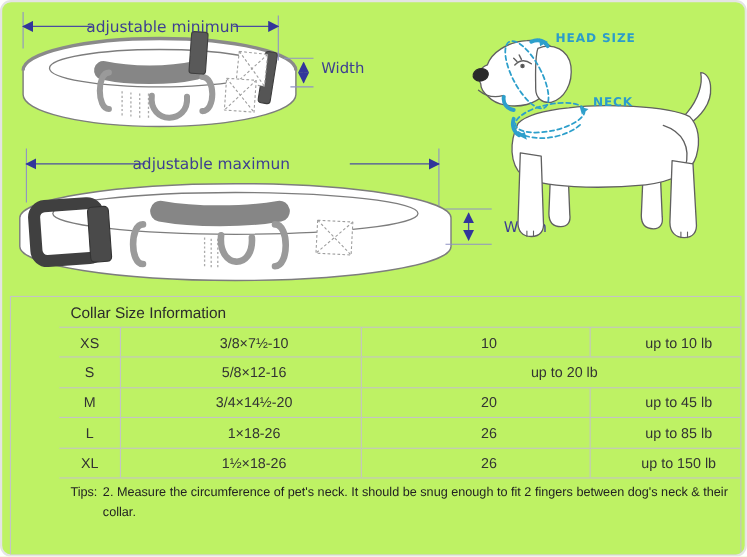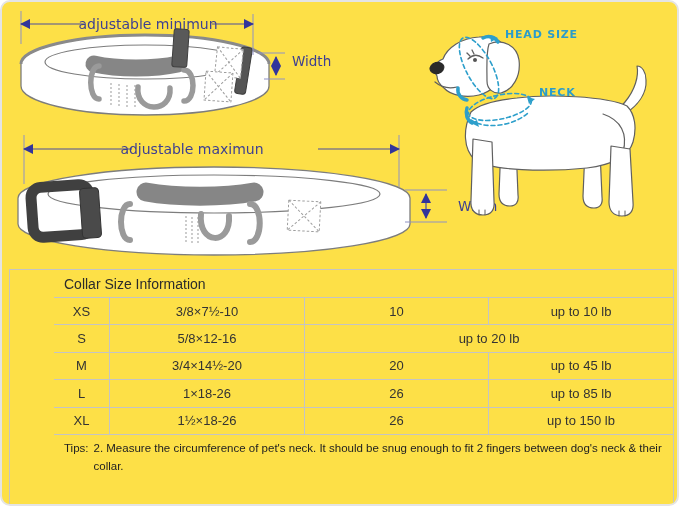--- a/index.html
+++ b/index.html
@@ -1,37 +1,37 @@
 <!DOCTYPE html>
 <html><head>
 <meta charset="utf-8">
 <style>
   html,body{margin:0;padding:0;background:#fff;}
   #stage{
-    position:relative;width:679px;height:506px;background:#fde047;
+    position:relative;width:679px;height:506px;background:#bef264;
     border:2px solid #e4e4e4;border-radius:10px;box-sizing:border-box;
     overflow:hidden;font-family:"Liberation Sans", sans-serif;
   }
   svg text{user-select:none;}
   .dimtext{font-family:"DejaVu Sans", sans-serif;fill:#3d3f92;font-size:14px;}
   .dimtext-sm{font-family:"DejaVu Sans", sans-serif;fill:#3d3f92;font-size:13.5px;}
   .tealtext{font-family:"DejaVu Sans", sans-serif;fill:#2b9ccb;font-size:11px;font-weight:bold;letter-spacing:.8px;}
 
   
   #size-table{
     position:absolute;left:7px;top:267px;width:665px;height:236px;
     border:1px solid #c4c4c4;box-sizing:border-box;color:#333;padding-left:44px;
   }
   .t-title{
     height:28px;display:flex;align-items:center;padding-left:10px;
     border-bottom:1px solid #c4c4c4;font-size:14px;color:#2b2b2b;box-sizing:border-box;
   }
   .t-head,.t-row{display:flex;box-sizing:border-box;}
   .t-head{height:29px;border-bottom:1px solid #c4c4c4;}
-  .t-row{height:27.4px;border-bottom:1px solid #c4c4c4;}
+  .t-row{height:27.4px;border-bottom:1px solid #c4c4c4;gap:24px;}
   .t-cell{
     display:flex;align-items:center;justify-content:center;
     border-right:1px solid #c4c4c4;box-sizing:border-box;font-size:13px;
   }
   .t-cell:last-child{border-right:none;}
   .t-head .t-cell{font-size:13.5px;color:#333;}
   .c0{width:56px;} .c1{width:195px;} .c2{width:184px;} .c3{flex:1;}
   .tips-row{
     display:flex;padding:4px 6px 0 10px;font-size:11.5px;line-height:18px;color:#222;
   }

